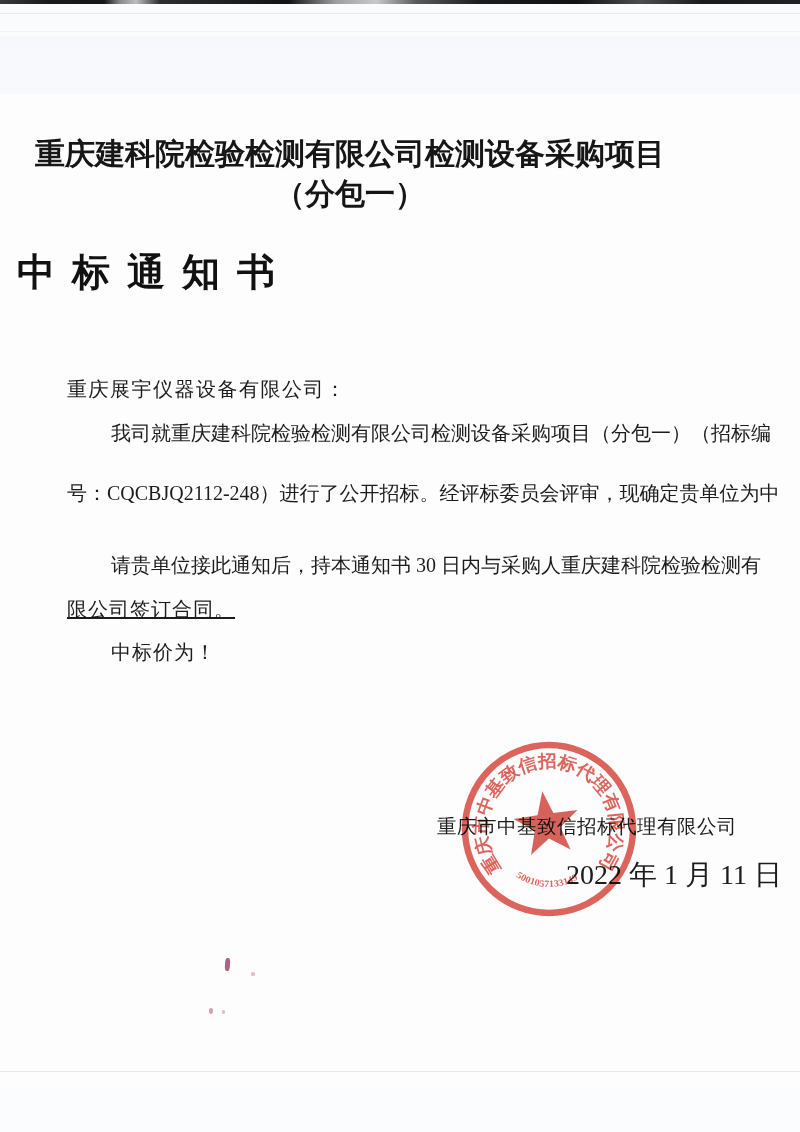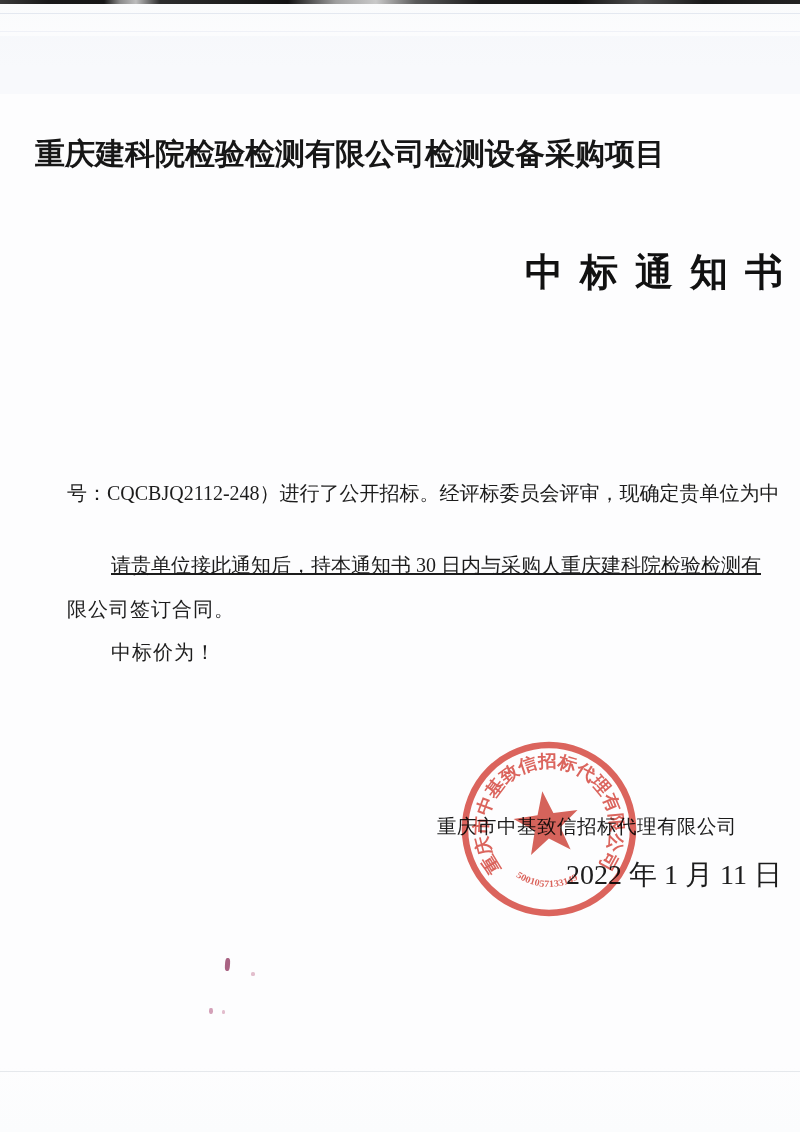--- a/index.html
+++ b/index.html
@@ -9,31 +9,31 @@
   .scan-strip-top{position:absolute;top:0;left:0;width:800px;height:4px;
        background:linear-gradient(to right,#3a3a3a 0%,#191919 6%,#161616 13%,#8a8a8a 15%,#bdbdbd 17%,#2d2d2d 20%,#121212 36%,#9e9e9e 42%,#c9c9c9 47%,#5a5a5a 52%,#1c1c1c 60%,#111 72%,#4d4d4d 80%,#191919 88%,#222 100%);}
   .scan-line{position:absolute;left:0;width:800px;height:1px;}
   .scan-line.l1{top:13px;background:#dfe4ec;opacity:.8;}
   .scan-line.l2{top:31px;background:#e9edf3;opacity:.7;}
   .scan-line.l3{top:1071px;background:#e2e5ea;opacity:.9;}
   .scan-band{position:absolute;top:36px;left:0;width:800px;height:58px;background:rgba(205,216,232,0.10);}
 
   .title{position:absolute;top:134px;left:0;width:700px;text-align:center;
        font-size:30px;font-weight:bold;color:#161616;line-height:40px;letter-spacing:0px;}
-  .heading{position:absolute;top:247px;left:0;width:800px;text-align:right;
+  .heading{position:absolute;top:247px;left:0;width:800px;text-align:left;
        font-size:38px;font-weight:bold;color:#111;letter-spacing:17px;text-indent:17px;}
 
   .bodyline{position:absolute;left:67px;white-space:nowrap;font-size:20px;color:#1c1c1c;}
   .bodyline.indent{left:111px;}
   .bl0{top:376px;letter-spacing:1.5px;}
   .bl1{top:420px;}
   .bl2{top:480px;}
   .bl3{top:508px;letter-spacing:0.5px;}
-  .bl4{top:552px;text-decoration:underline;}
-  .bl5{top:596px;letter-spacing:1px;}
+  .bl4{top:552px;}
+  .bl5{top:596px;letter-spacing:1px;text-decoration:underline;}
   .bl6{top:639px;letter-spacing:1px;}
 
   .sig-company{position:absolute;left:437px;top:813px;font-size:19.5px;color:#1c1c1c;white-space:nowrap;letter-spacing:0.5px;}
   .sig-date{position:absolute;left:566px;top:856px;font-size:28px;color:#1c1c1c;white-space:nowrap;}
 
   .stamp{position:absolute;left:461px;top:741px;width:178px;height:178px;
        mix-blend-mode:multiply;opacity:0.92;}
   .stamp text{font-family:"Liberation Serif","DejaVu Serif",serif;}
 
   .speck{position:absolute;border-radius:40%;}
@@ -48,24 +48,27 @@
 <div class="page">
 
   <div class="scan-strip-top"></div>
   <div class="scan-line l1"></div>
   <div class="scan-line l2"></div>
   <div class="scan-band"></div>
   <div class="scan-line l3"></div>
 
   <div class="title">
     <div>重庆建科院检验检测有限公司检测设备采购项目</div>
+    <div>（分包一）</div>
   </div>
 
   <div class="heading">中标通知书</div>
 
+  <div class="bodyline bl0">重庆展宇仪器设备有限公司：</div>
+  <div class="bodyline bl1 indent">我司就重庆建科院检验检测有限公司检测设备采购项目（分包一）（招标编</div>
   <div class="bodyline bl2">号：CQCBJQ2112-248）进行了公开招标。经评标委员会评审，现确定贵单位为中</div>
   <div class="bodyline bl4 indent">请贵单位接此通知后，持本通知书 30 日内与采购人重庆建科院检验检测有</div>
   <div class="bodyline bl5">限公司签订合同。</div>
   <div class="bodyline bl6 indent">中标价为！</div>
 
   <div class="sig-company">重庆市中基致信招标代理有限公司</div>
   <div class="sig-date">2022 年 1 月 11 日</div>
 
   <svg class="stamp" viewBox="0 0 178 178" xmlns="http://www.w3.org/2000/svg">
     <defs>

